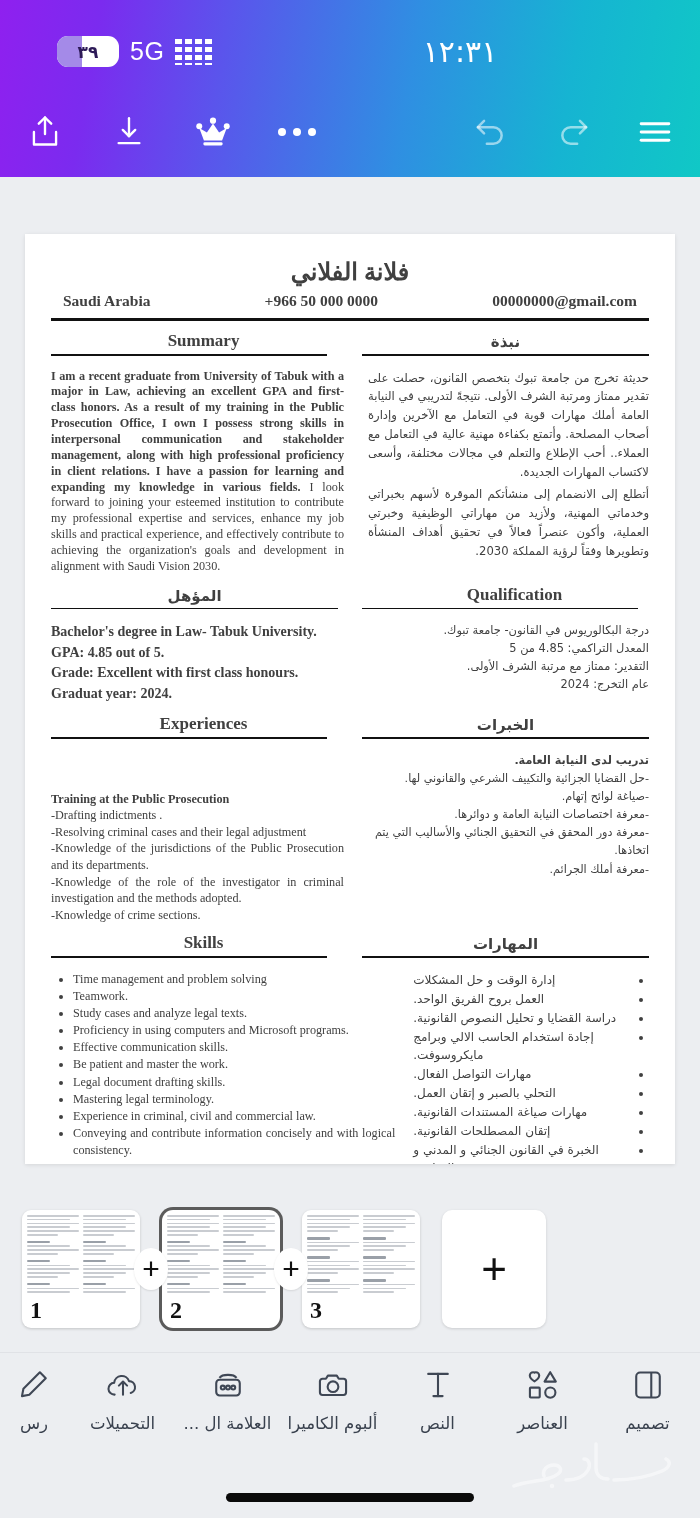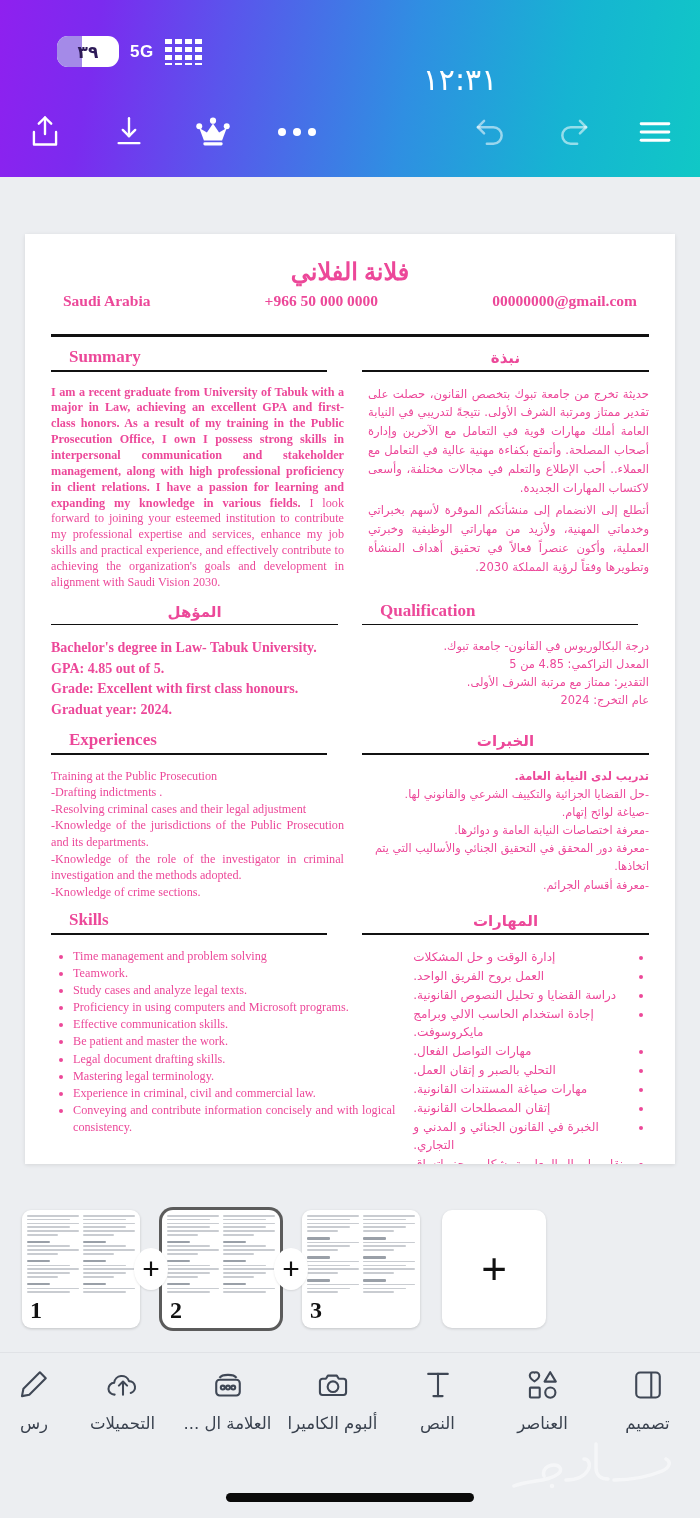--- a/index.html
+++ b/index.html
@@ -27,31 +27,30 @@
     overflow: hidden;
   }
   .battery::before {
     content: ""; position: absolute; left: 0; top: 0; bottom: 0; width: 40%;
     background: #a48ae8;
   }
   .battery-num {
     position: relative; z-index: 2; font-size: 17px; color: #2d1a57; letter-spacing: .5px;
     font-family: "DejaVu Sans", sans-serif; font-weight: 600;
   }
-  .net-label { color: #fff; font-size: 17px; font-weight: 700; letter-spacing: .5px; }
+  .net-label { color: #fff; font-size: 25px; font-weight: 400; letter-spacing: .5px; }
   .bars { display: flex; align-items: flex-end; gap: 3px; height: 26px; }
   .bar-dotted {
     width: 7px; height: 26px;
     background: repeating-linear-gradient(to bottom, #fff 0 5px, transparent 5px 8px);
   }
   .clock {
     position: absolute; right: 0; left: 0; top: 26px; text-align: center;
     color: #fff; font-size: 30px; font-family: "DejaVu Sans", sans-serif; letter-spacing: 1px;
     padding-left: 220px;
-    margin-top: 28px;
   }
   .toolbar {
     position: absolute; top: 96px; left: 0; width: 700px; height: 72px;
     display: flex; align-items: center;
   }
   .tb-left { position: absolute; left: 18px; display: flex; align-items: center; gap: 30px; }
   .tb-right { position: absolute; right: 18px; display: flex; align-items: center; gap: 28px; }
   .tbtn {
     width: 54px; height: 54px; display: flex; align-items: center; justify-content: center;
     cursor: pointer;
@@ -64,63 +63,63 @@
   .canvas-area {
     position: absolute; top: 177px; left: 0; width: 700px; height: 1018px;
     background: #eceef1; display: flex; align-items: flex-start; justify-content: center;
     padding-top: 57px;
   }
   .doc {
     width: 650px; height: 930px; background: #fff;
     box-shadow: 0 1px 4px rgba(0,0,0,.10);
     padding: 22px 26px 10px 26px;
     font-family: "Liberation Serif", serif;
-    color: #ec4899;
+    color: #404040;
     position: relative;
     overflow: hidden;
   }
   .doc-name {
     text-align: center; font-size: 24px; font-weight: 700; letter-spacing: 0;
     direction: rtl; margin-bottom: 6px; margin-top: 2px;
   }
   .doc-contact {
     display: flex; justify-content: space-between; align-items: center;
-    font-size: 15.5px; font-weight: 700; padding: 0 12px 24px 12px;
+    font-size: 15.5px; font-weight: 700; padding: 0 12px 8px 12px;
   }
   .rule-thick { height: 3px; background: #111; margin: 0 0 3px 0; }
 
   .sect-head-row {
     display: flex; justify-content: space-between; align-items: flex-end;
     margin-top: 10px;
   }
   .sect-head {
     width: 48%; position: relative; padding-bottom: 4px;
   }
   .sect-head .t { font-size: 17px; font-weight: 700; }
-  .sect-head.en .t { padding-left: 18px; text-align: left; }
+  .sect-head.en .t { padding-left: 18px; text-align: center; }
   .sect-head.ar .t { text-align: center; direction: rtl; font-family: "DejaVu Sans", sans-serif; font-size: 15px; }
   .sect-head .ul { height: 1.6px; background: #111; margin-top: 3px; }
   .sect-head.en .ul { width: 96%; }
   .sect-head.ar .ul { width: 100%; }
 
   .two-col { display: flex; justify-content: space-between; margin-top: 9px; gap: 18px; }
   .col-en { width: 49%; text-align: justify; font-size: 12.2px; line-height: 1.30; }
   .col-ar {
     width: 47%; direction: rtl; text-align: justify; font-size: 11.6px; line-height: 1.62;
     font-family: "DejaVu Sans", sans-serif;
   }
   .b { font-weight: 700; }
   .col-ar p + p { margin-top: 4px; }
 
   .lines-en { font-size: 14px; line-height: 1.46; font-weight: 700; }
   .lines-ar { font-size: 11.4px; line-height: 1.56; direction: rtl; text-align: right;
     font-family: "DejaVu Sans", sans-serif; }
 
   .exp-en { font-size: 12.2px; line-height: 1.36; }
-  .exp-en .hd { font-weight: 400; }
+  .exp-en .hd { font-weight: 700; margin-top: 39px; }
   .exp-ar { font-size: 11.2px; line-height: 1.62; direction: rtl; text-align: right;
     font-family: "DejaVu Sans", sans-serif; }
   .exp-ar .hd { font-weight: 700; }
 
   ul.sk-en { list-style: disc; padding-left: 22px; font-size: 12.2px; line-height: 1.40; }
   ul.sk-en li { margin: 0; }
   ul.sk-ar {
     list-style: disc; direction: rtl; padding-right: 20px; font-size: 12px; line-height: 1.57;
     font-family: "DejaVu Sans", sans-serif; text-align: left;
   }
@@ -352,21 +351,21 @@
           <div>-Knowledge of the jurisdictions of the Public Prosecution and its departments.</div>
           <div class="justify2">-Knowledge of the role of the investigator in criminal investigation and the methods adopted.</div>
           <div>-Knowledge of crime sections.</div>
         </div>
         <div class="col-ar exp-ar">
           <div class="hd">تدريب لدى النيابة العامة.</div>
           <div>-حل القضايا الجزائية والتكييف الشرعي والقانوني لها.</div>
           <div>-صياغة لوائح إتهام.</div>
           <div>-معرفة اختصاصات النيابة العامة و دوائرها.</div>
           <div>-معرفة دور المحقق في التحقيق الجنائي والأساليب التي يتم اتخاذها.</div>
-          <div>-معرفة أقسام الجرائم.</div>
+          <div>-معرفة أملك الجرائم.</div>
         </div>
       </div>
 
       <div class="sect-head-row">
         <div class="sect-head en">
           <div class="t">Skills</div>
           <div class="ul"></div>
         </div>
         <div class="sect-head ar">
           <div class="t">المهارات</div>

